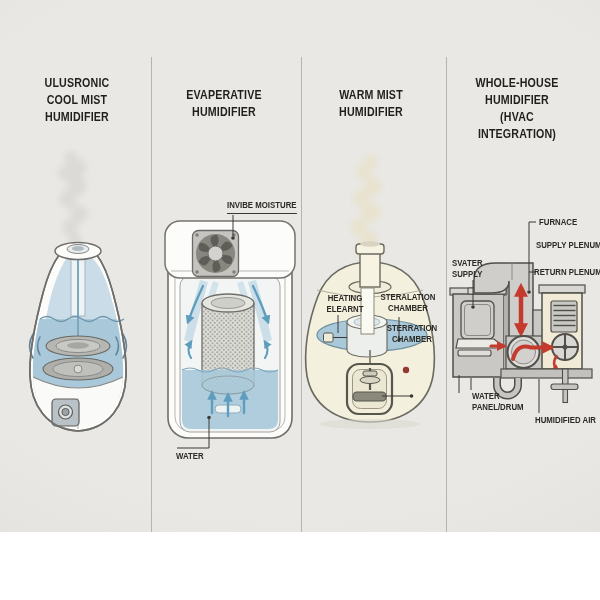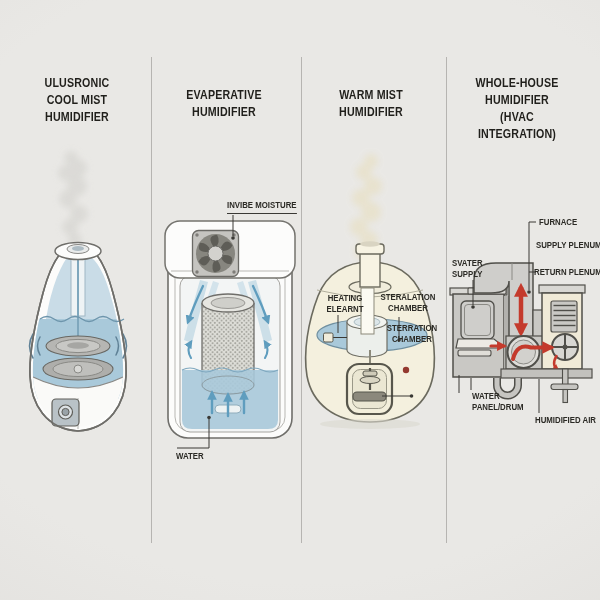--- a/index.html
+++ b/index.html
@@ -5,21 +5,21 @@
   :root{
     --background:#e9e8e5; --divider:#b6b4b1; --title-text:#201f1b; --label-text:#2b2a25;
     --line-color:#3a3935; --device-white:#fcfcfb; --outline:#6f6e6a; --outline-dark:#504f4a;
     --water-blue:#a9c9da; --water-blue-light:#c9dce7; --arrow-blue:#5f9dbe; --mist-gray:#d9d8d4;
     --steam-beige:#e8e2cd; --cream-body:#f4f0de; --machine-gray:#c9c8c4; --machine-gray-light:#d8d7d3;
     --panel-cream:#f0ead7; --arrow-red:#c43a2c; --metal-gray:#b6b6b3;
   }
   *{margin:0;padding:0;box-sizing:border-box}
   html,body{width:600px;height:600px}
   body{font-family:"Liberation Sans","DejaVu Sans",sans-serif}
-  .canvas{position:relative;width:600px;height:600px;overflow:hidden;
+  .canvas{position:relative;width:600px;height:532px;overflow:hidden;
     background:radial-gradient(120% 95% at 50% 45%, var(--background) 55%, #dedcd9 100%)}
   .divider{position:absolute;top:57px;height:486px;width:1px;background:var(--divider)}
   .art{position:absolute;left:0;top:0}
   .title{position:absolute;text-align:center;font-weight:700;font-size:13px;line-height:17px;
     color:var(--title-text);transform:scaleX(.82);transform-origin:center top;letter-spacing:.2px}
   .lbl{position:absolute;font-weight:700;font-size:8.5px;line-height:10.5px;color:var(--label-text);
     transform:scaleX(.92);transform-origin:left top;white-space:nowrap}
   .lbl.c{text-align:center;transform-origin:center top}
   .lbl.wrap{white-space:normal}
   .u{border-bottom:1px solid var(--line-color);padding-bottom:2px;display:inline-block}

